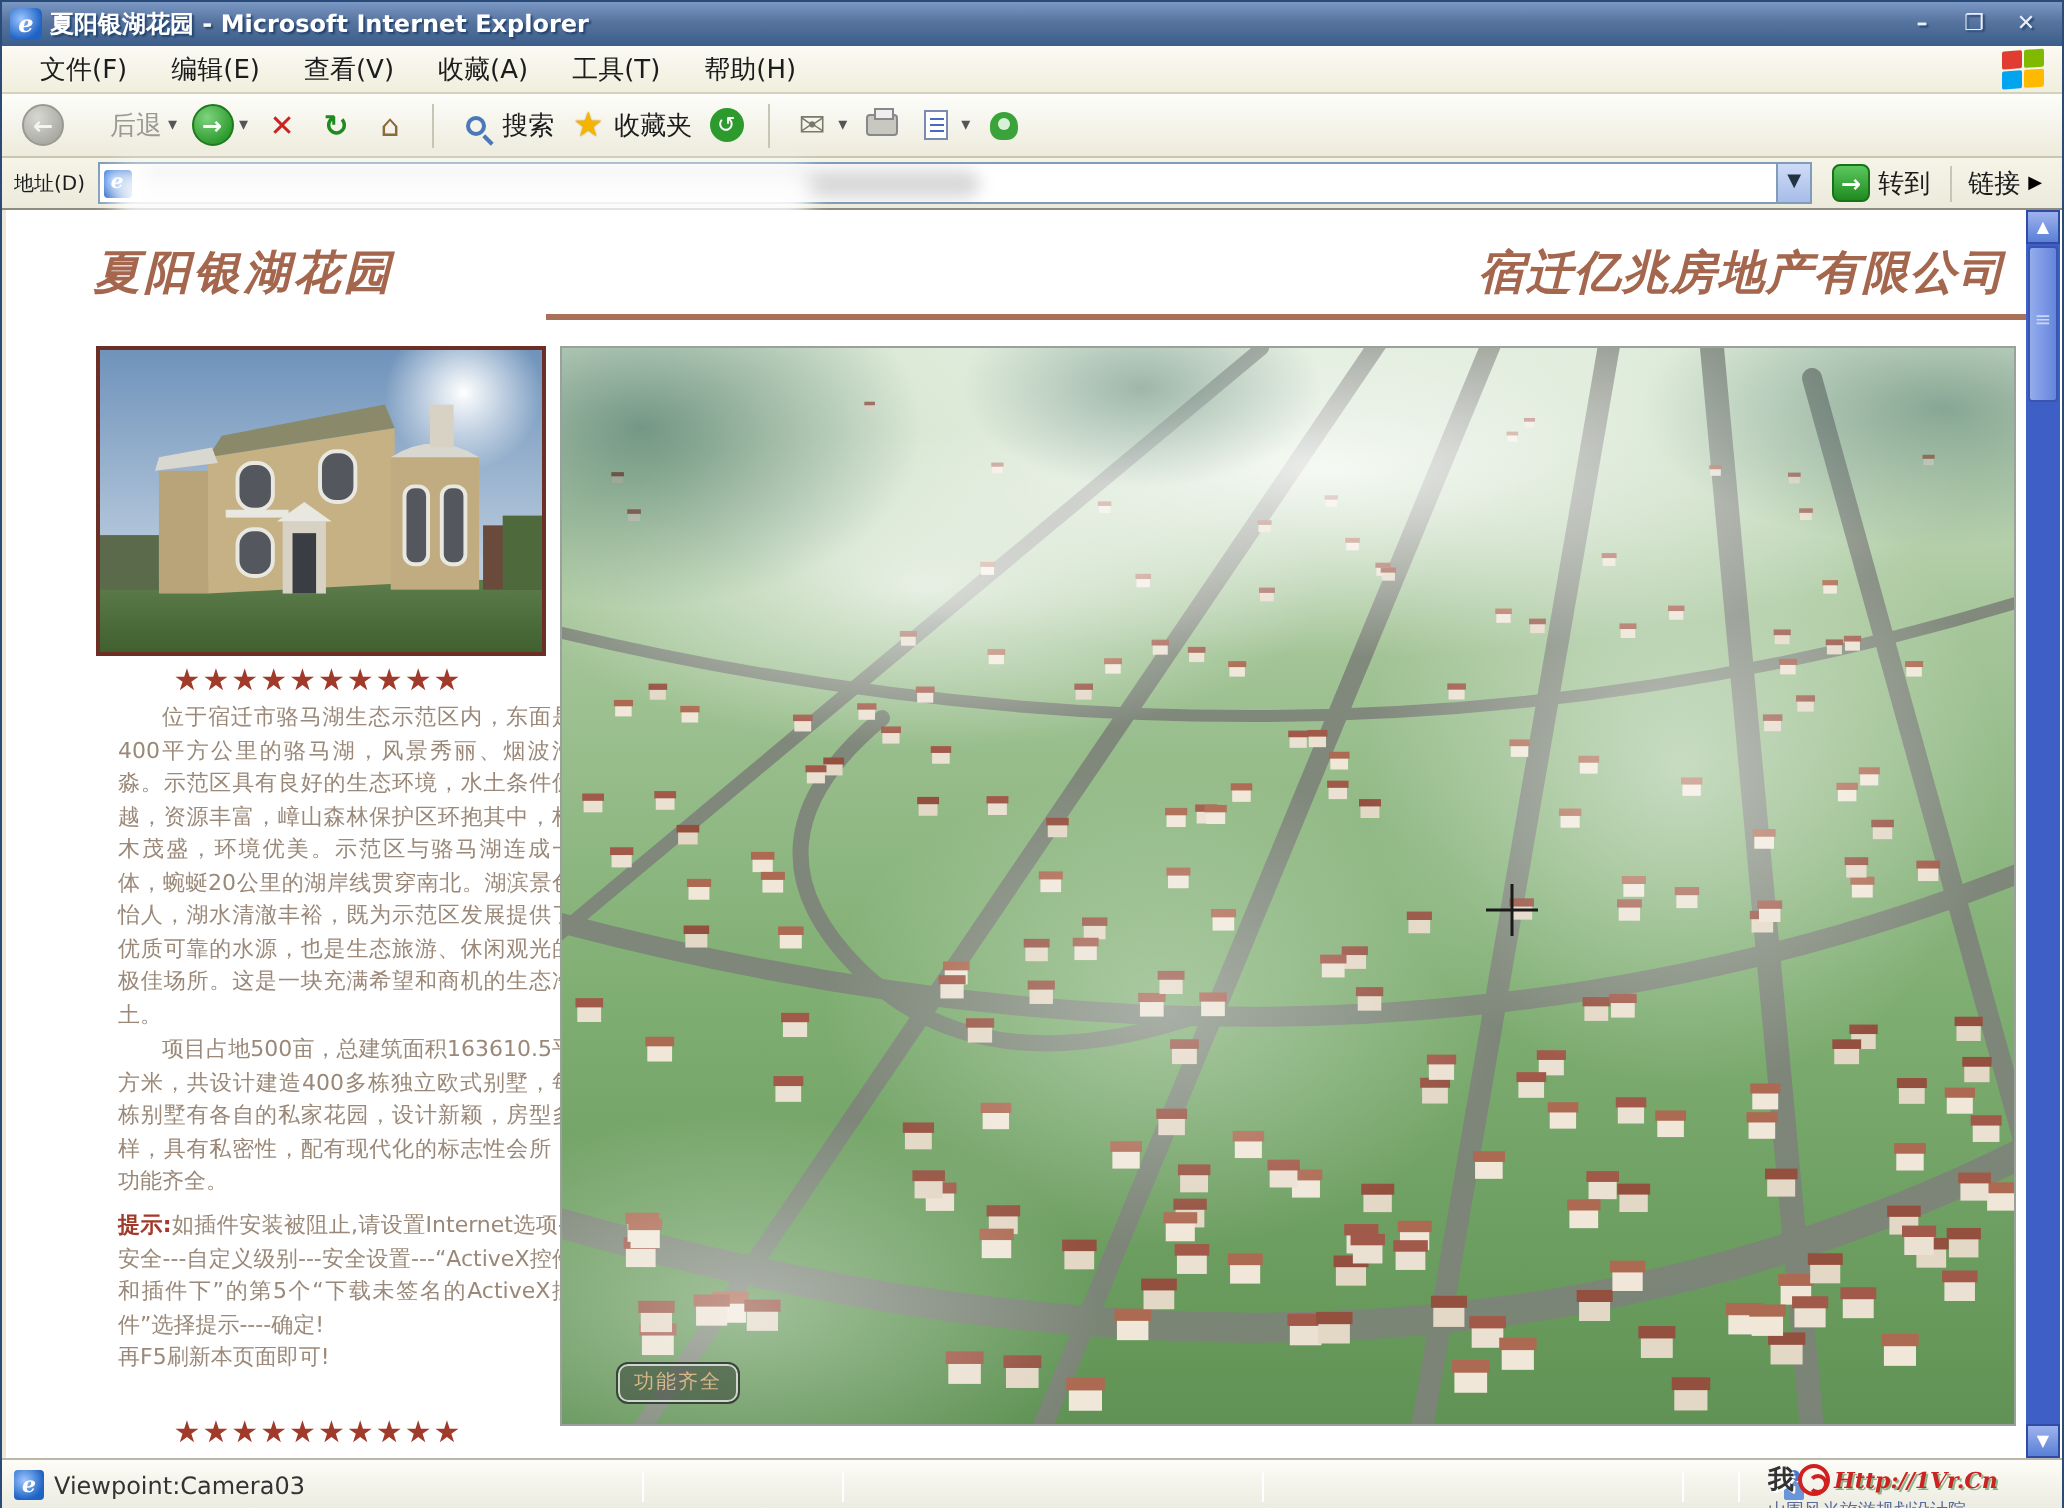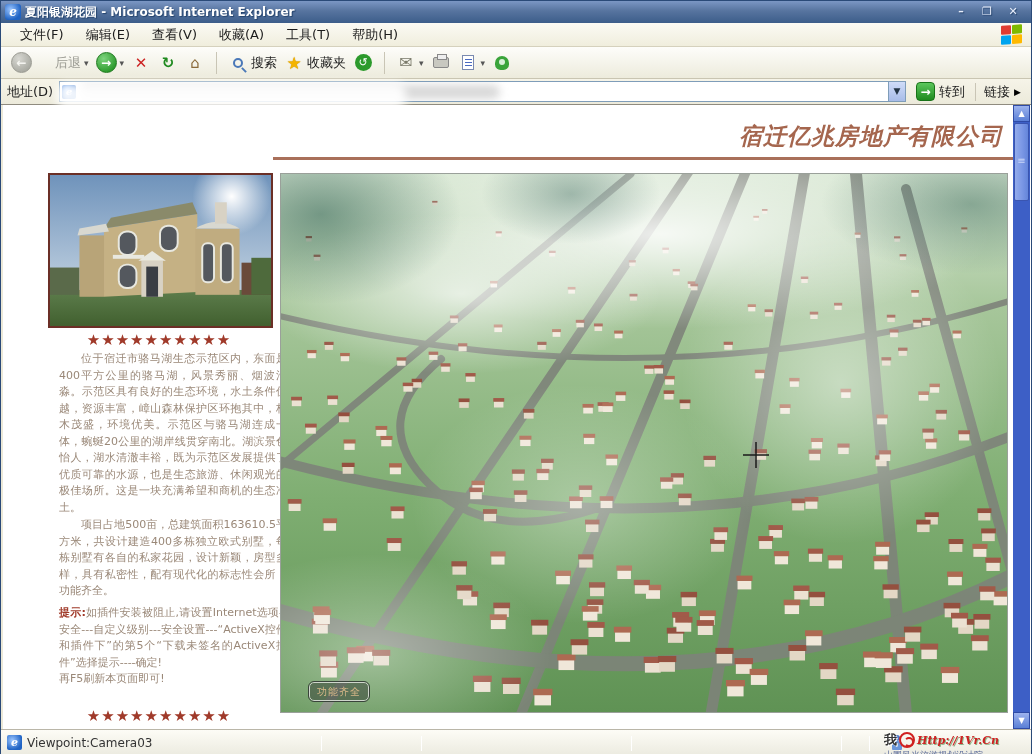--- a/index.html
+++ b/index.html
@@ -71,21 +71,21 @@
     background:#4a6ac0; box-shadow:0 3px 0 #4a6ac0, 0 6px 0 #4a6ac0; }
   .ico-msn { width:14px; height:14px; border-radius:50% 50% 40% 40%; background:#3aa43a;
     position:relative; }
   .ico-msn:before { content:""; position:absolute; left:4px; top:3px; width:6px; height:6px;
     border-radius:50%; background:#d8f0d8; }
 
   
   .addressbar { position:absolute; left:0; top:78px; width:100%; height:26px;
     background:linear-gradient(#f6f4e8,#eceadb); border-bottom:1px solid #8f8b7f;
     display:flex; align-items:center; padding:0 6px; gap:6px; }
-  .addr-label { font-size:13px; color:#1c1c1c; flex:none; }
+  .addr-label { font-size:10px; color:#1c1c1c; flex:none; }
   .addr-input { flex:1; height:21px; background:#fff; border:1px solid #7f9db9;
     display:flex; align-items:center; padding:1px 2px; position:relative; overflow:hidden; }
   .addr-input .ie-page-ico { width:14px; height:14px; flex:none; margin-right:4px;
     background:radial-gradient(circle at 35% 35%, #9cc6ff, #1f63c4 70%); border-radius:2px;
     color:#fff; font:italic bold 10px/14px "DejaVu Serif",serif; text-align:center; }
   .url-blur { width:420px; height:14px; background:#b9b9b9; border-radius:7px; filter:blur(4px);
     opacity:.55; }
   .addr-drop { position:absolute; right:0; top:0; width:17px; height:19px;
     background:linear-gradient(#cfdcf8,#a8bce8); border-left:1px solid #7f9db9;
     font-size:9px; color:#234; text-align:center; line-height:19px; }
@@ -260,20 +260,21 @@
     </span>
     <span class="links">
       <span class="links-label">链接</span>
       <span class="arr">▶</span>
     </span>
   </div>
   <div class="blur-smudge"></div>
 
   <div class="content">
 
+    <div class="page-title-left">夏阳银湖花园</div>
     <div class="page-title-right">宿迁亿兆房地产有限公司</div>
     <div class="title-rule"></div>
 
     <div class="house-photo">
       <svg viewBox="0 0 225 155" preserveAspectRatio="none">
         <defs>
           <linearGradient id="sky" x1="0" y1="0" x2="0" y2="1">
             <stop offset="0" stop-color="#6f93bb"></stop>
               <stop offset="0.7" stop-color="#b9cbdd"></stop>
           </linearGradient>

